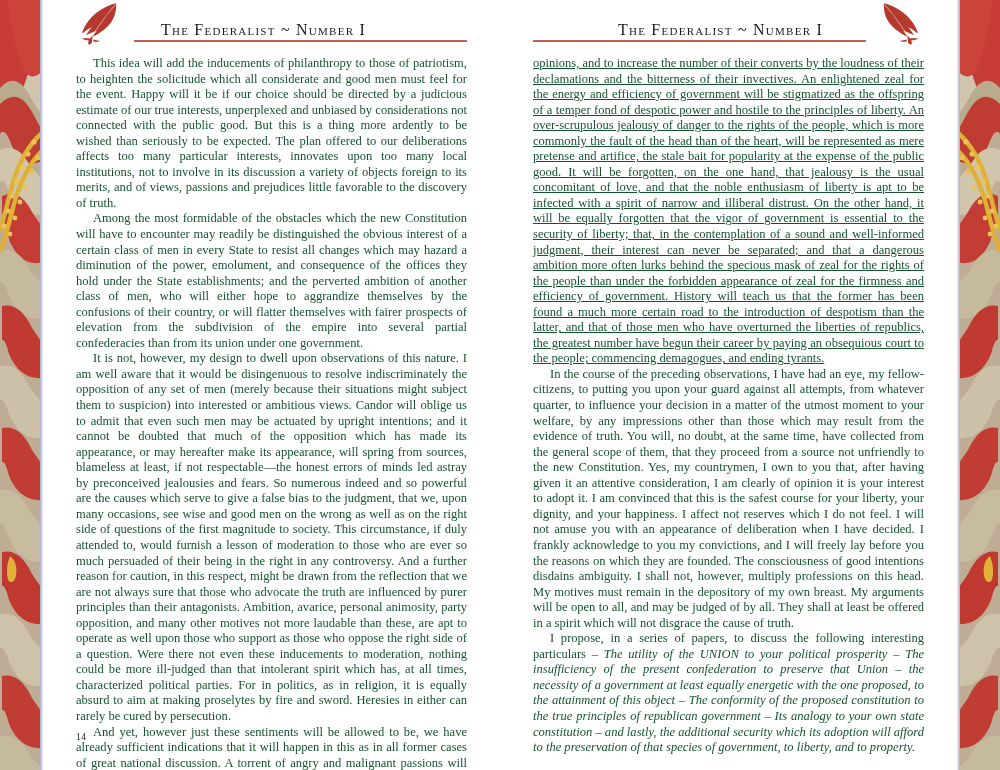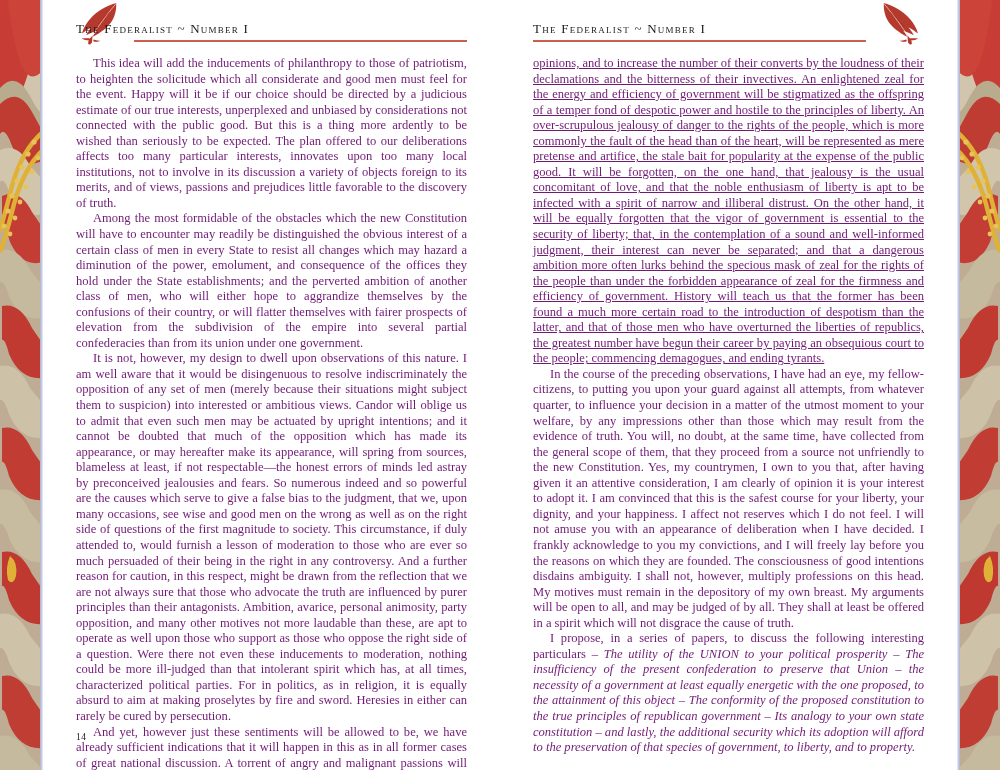--- a/index.html
+++ b/index.html
@@ -65,23 +65,23 @@
   
   .running-head {
     position: relative;
     height: 52px;
   }
   .head-title {
     position: absolute;
     left: 0;
     right: 16px;
     top: 21px;
-    text-align: left;
+    text-align: center;
     font-family: "Liberation Serif", "DejaVu Serif", serif;
-    font-size: 13px;
+    font-size: 16px;
     font-variant: small-caps;
     letter-spacing: 1.25px;
     color: #1b1b1b;
     white-space: nowrap;
   }
   .head-rule {
     position: absolute;
     top: 40px;
     height: 2px;
     background: #c9604f;
@@ -107,21 +107,21 @@
     right: 0;
     bottom: 60px;
   }
   .page-body p {
     margin: 0;
     font-size: 12.55px;
     line-height: 15.55px;
     text-align: justify;
     text-justify: inter-word;
     text-indent: 17px;
-    color: #701a75;
+    color: #14532d;
     hyphens: none;
   }
   .page-body p.noindent { text-indent: 0; text-decoration: underline; }
 
   .folio {
     position: absolute;
     left: 0;
     right: 0;
     bottom: 28px;
     text-align: left;

